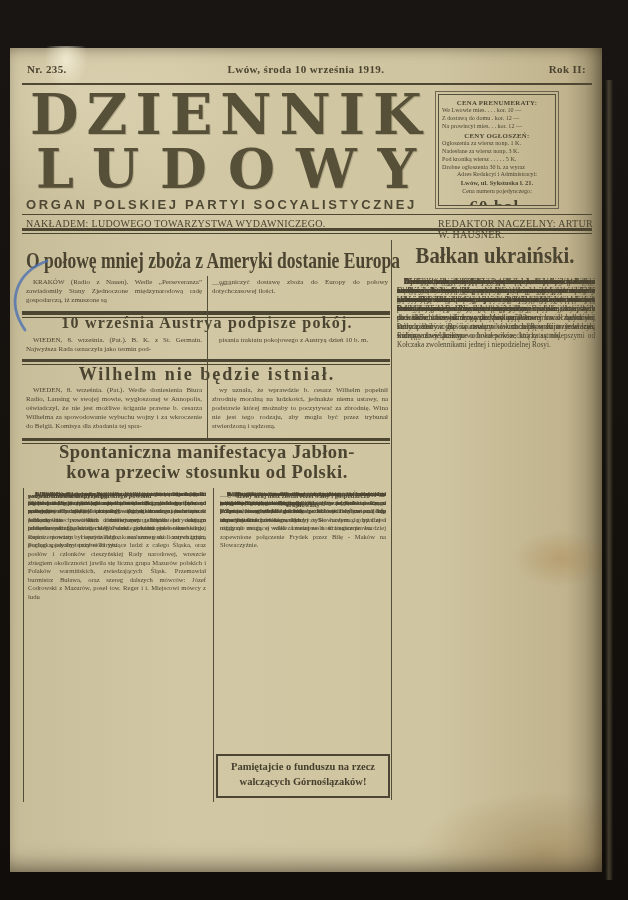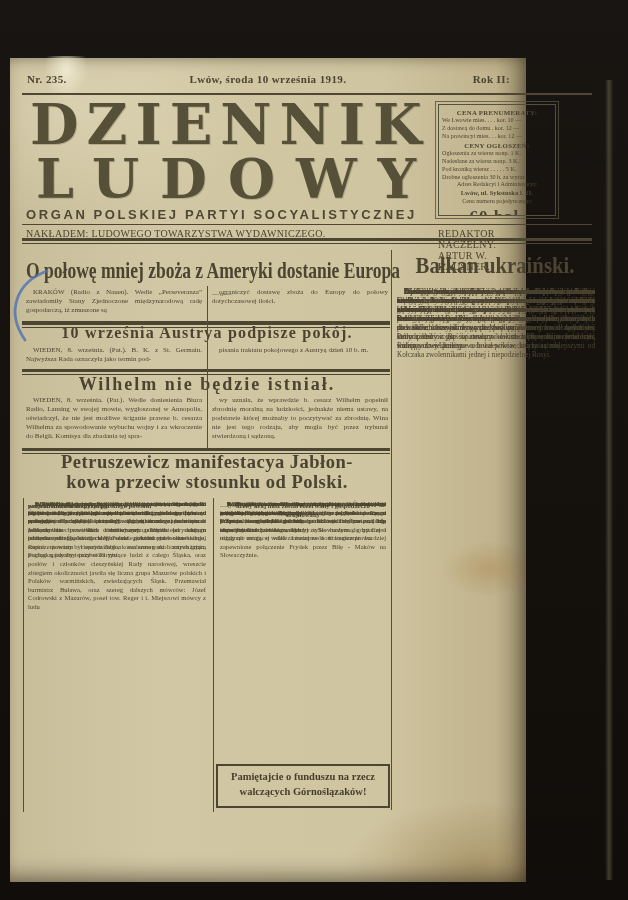--- a/index.html
+++ b/index.html
@@ -1,21 +1,21 @@
 <!DOCTYPE html>
 <html><head>
 <meta charset="utf-8">
 <style>
   html,body{margin:0;padding:0;width:628px;height:900px;overflow:hidden;background:#14110d;}
   #scene{position:relative;width:628px;height:900px;background:
     linear-gradient(180deg,#191512 0%,#14110d 60%,#100d0a 100%);}
   
   #page-under{position:absolute;left:605px;top:80px;width:8px;height:800px;
     background:linear-gradient(90deg,rgba(120,108,82,.0),rgba(130,118,90,.45),rgba(60,52,38,.1));}
-  #paper{position:absolute;left:10px;top:58px;width:516px;height:824px;
+  #paper{position:absolute;left:10px;top:48px;width:592px;height:824px;
     background:
       radial-gradient(ellipse 70px 40px at 93% 62%, rgba(158,104,38,.28), rgba(158,104,38,0) 70%),
       radial-gradient(ellipse 180px 90px at 90% 98%, rgba(120,82,30,.30), rgba(120,82,30,0) 72%),
       radial-gradient(ellipse 260px 160px at 12% 6%, rgba(248,242,216,.30), rgba(248,242,216,0) 70%),
       linear-gradient(90deg,#c8bd99 0%,#d1c7a4 28%,#cfc5a0 72%,#c0b38d 94%,#968a6a 100%),
       #cdc39f;
     box-shadow: inset 0 -16px 20px -10px rgba(40,30,15,.5), inset -12px 0 16px -9px rgba(40,30,15,.4),
                 inset 0 10px 14px -9px rgba(40,30,15,.35);
   }
   #paper *{position:absolute;font-family:"Liberation Serif","DejaVu Serif",serif;color:#4b4431;}
@@ -154,21 +154,21 @@
     <div id="hl-wilhelm" class="headline">Wilhelm nie będzie istniał.</div>
     <div id="wilhelm-c1" class="col fs7">
       <p>WIEDEN, 8. września. (Pat.). Wedle doniesienia Biura Radio, Lansing w swojej mowie, wygłoszonej w Annopolis, oświadczył, że nie jest możliwe ściganie prawne b. cesarza Wilhelma za spowodowanie wybuchu wojny i za wkroczenie do Belgii. Komisya dla zbadania tej spra-</p>
     </div>
     <div id="wilhelm-c2" class="col fs7">
       <p>wy uznała, że wprawdzie b. cesarz Wilhelm popełnił zbrodnię moralną na ludzkości, jednakże niema ustawy, na podstawie której możnaby to poczytywać za zbrodnię. Wina nie jest tego rodzaju, aby mogła być przez trybunał stwierdzoną i sądzoną.</p>
     </div>
     <div id="r-wilhelm" class="hrd"></div>
 
     <div id="hl-jab" class="headline">
-      <span style="position:static;display:block;">Petruszewicz manifestacya Jabłon-</span>
+      <span style="position:static;display:block;">Spontaniczna manifestacya Jabłon-</span>
       <span style="position:static;display:block;">kowa przeciw stosunku od Polski.</span>
     </div>
 
     <div id="v-left" class="vr"></div>
     <div id="v-mid1" class="vr"></div>
     <div id="v-jab" class="vr"></div>
     <div id="v-main" class="vr"></div>
 
     <div id="jab-left" class="col fs66">
       <p>CIESZYN, 8 września, noc. (Pat.). W Jabłonkowie zgromadziła się w niedzielę spontanicznie ludność 13 gmin tego powiatu wolnego od czeskiej okupacyi. Zgromadzeni zaprotestowali jednomyślnie przeciwko domniemanej uchwale paryskiej o odcięciu od Śląska i całej Polski powiatu jabłonkowskiego. Reprezentowany był oprócz Jabłonkowa szereg okolicznych gmin. Pociąg specyalny przywiózł tysiące ludzi z całego Śląska, oraz posłów i członków cieszyńskiej Rady narodowej, wreszcie zbiegiem okoliczności jawiła się liczna grupa Mazurów polskich i Polaków warmińskich, zwiedzających Śląsk. Przemawiał burmistrz Buława, oraz szereg dalszych mówców: Józef Codrowski z Mazurów, poseł tow. Reger i i. Miejscowi mówcy z ludu</p>

